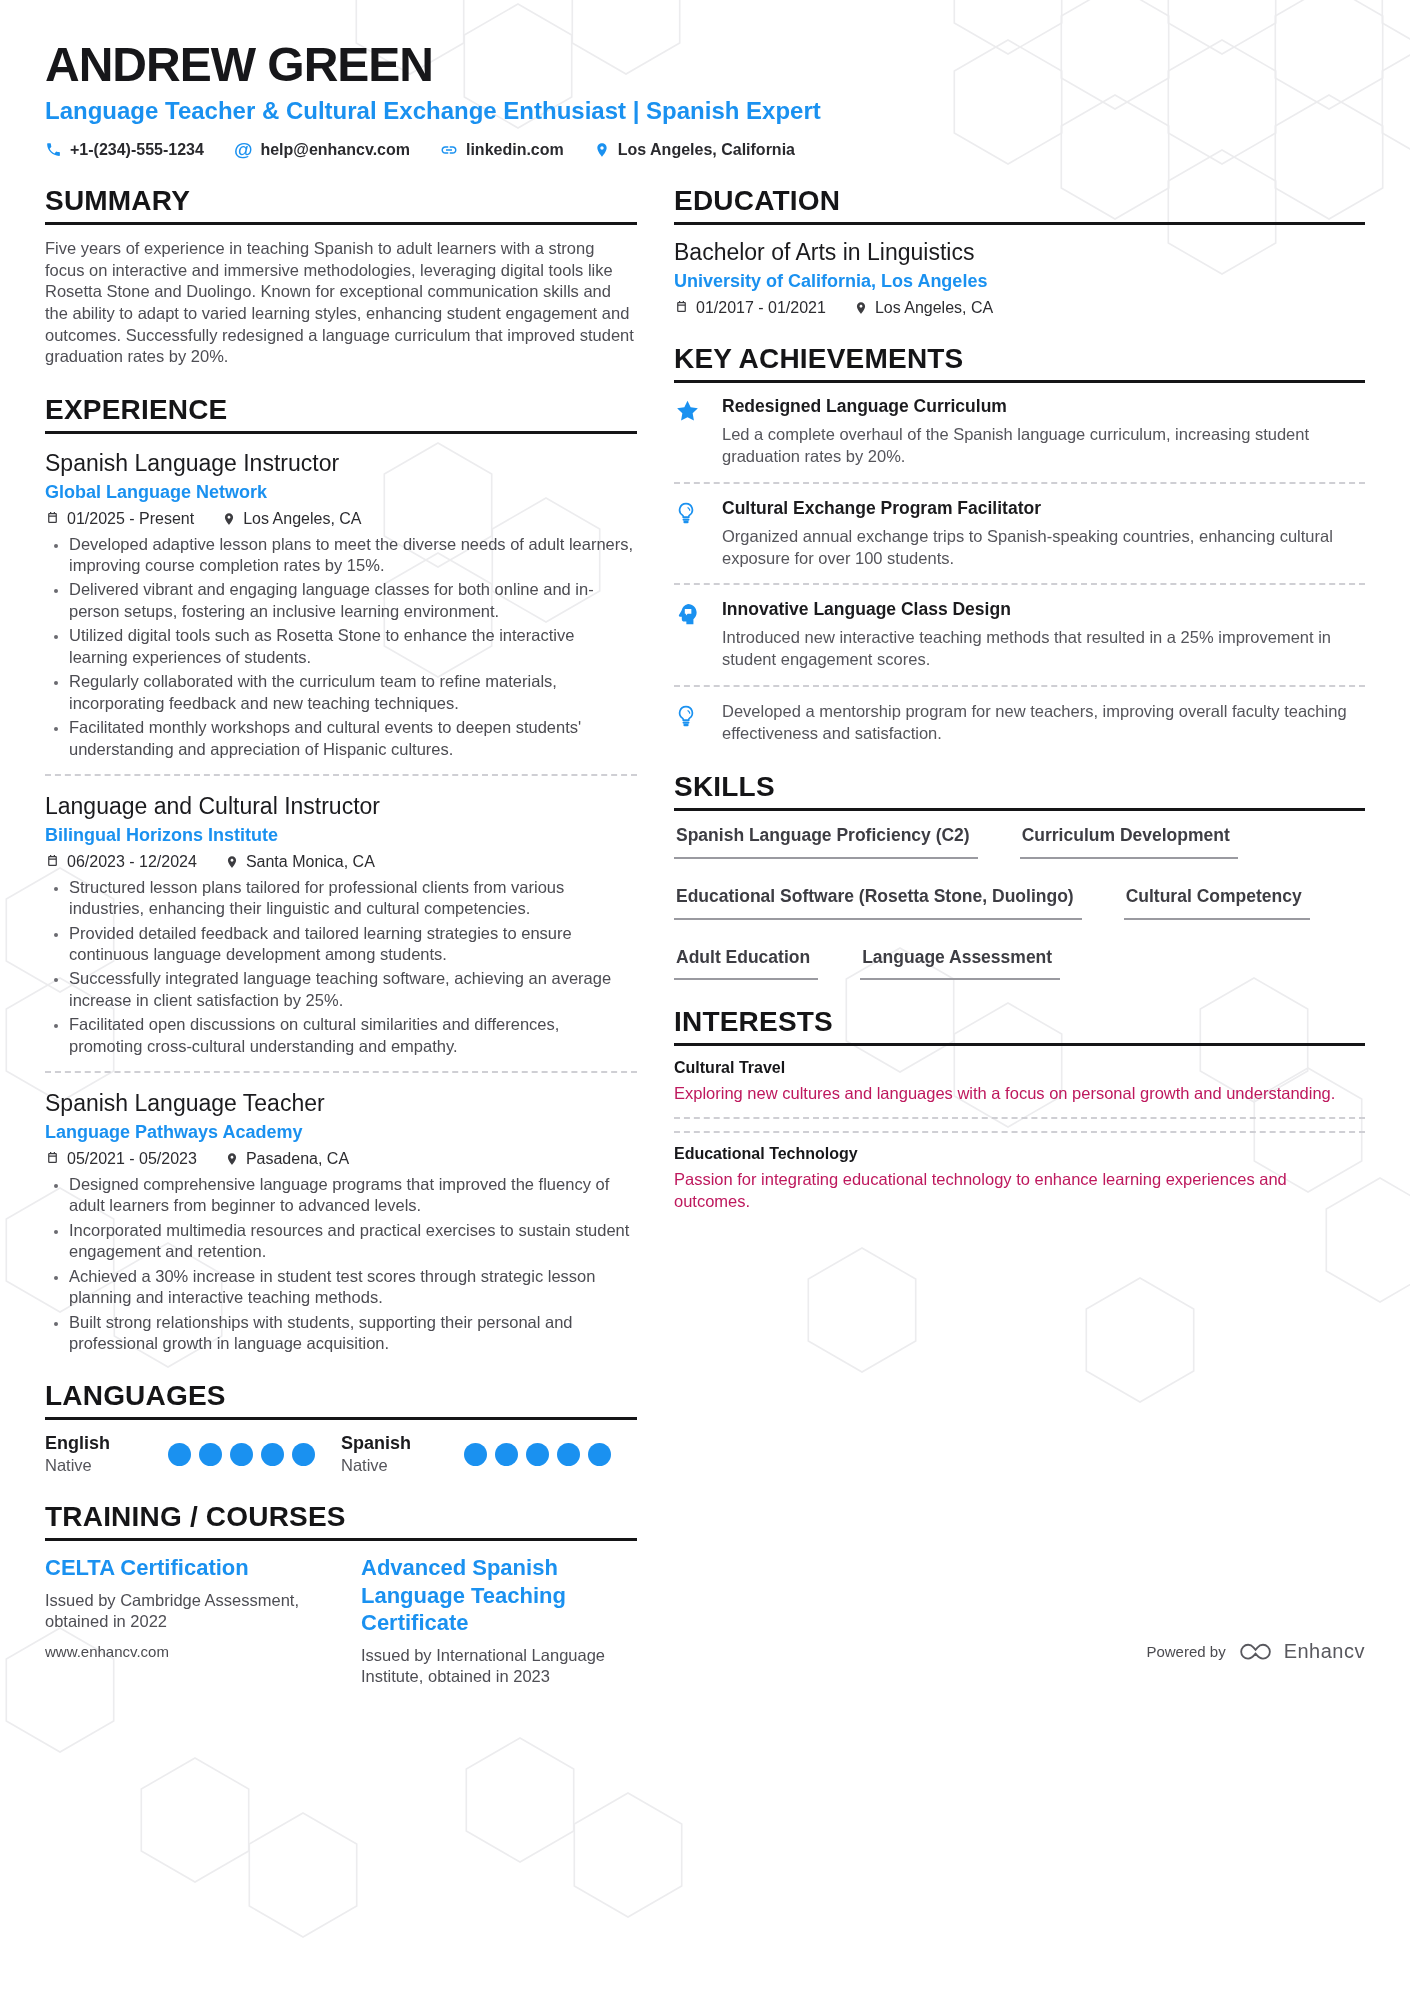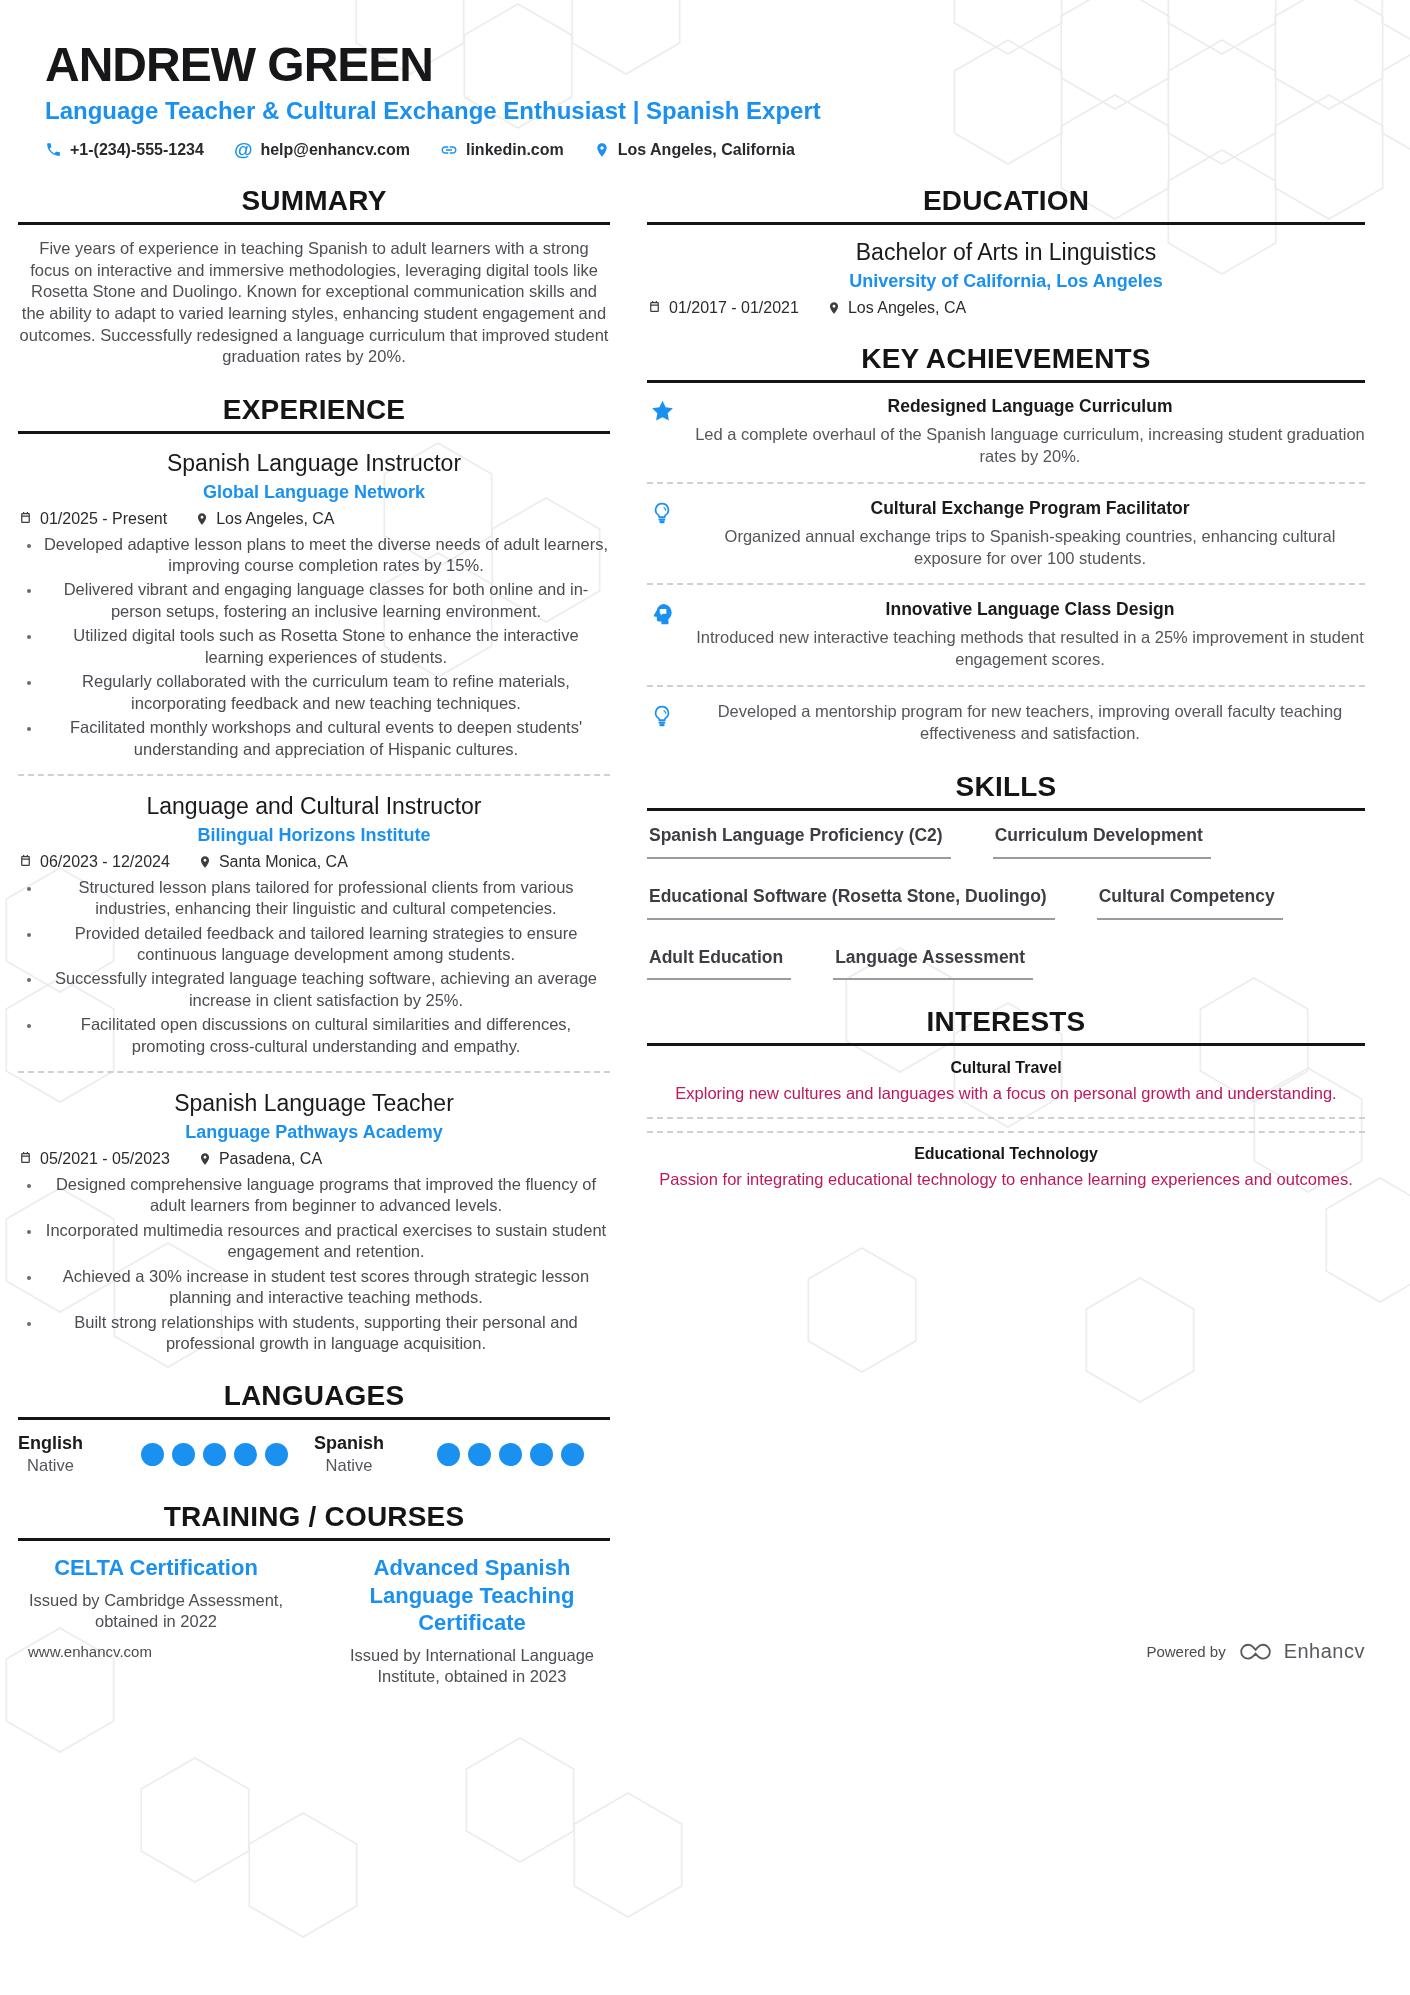--- a/index.html
+++ b/index.html
@@ -15,21 +15,21 @@
   
   .header{padding:40px 45px 0 45px;}
   .name{font-size:48px;font-weight:700;letter-spacing:-1px;color:#17171a;margin:0;line-height:1.05;}
   .role{font-size:24px;font-weight:700;color:#1a91f0;margin:7px 0 0 0;line-height:1.2;}
   .contacts{display:flex;align-items:center;gap:30px;margin-top:14px;}
   .contact{display:flex;align-items:center;gap:8px;font-size:16px;font-weight:700;color:#2a2a2e;}
   .contact .cicon{display:flex;align-items:center;color:#1a91f0;}
   .contact .at{font-size:19px;font-weight:700;color:#1a91f0;line-height:1;}
 
   
-  .columns{display:flex;gap:37px;padding:26px 45px 0 18px;align-items:flex-start;text-align:center;}
+  .columns{display:flex;gap:37px;padding:26px 45px 0 45px;align-items:flex-start;}
   .col-left{width:592px;flex:none;}
   .col-right{flex:1;min-width:0;}
 
   .section{margin-bottom:26px;}
   .sec-h{
     font-size:28px;font-weight:700;color:#151517;letter-spacing:.2px;
     margin:0 0 13px 0;padding-bottom:5px;border-bottom:3.5px solid #151517;
   }
 
   .body-text{font-size:16.5px;line-height:1.31;color:#4e4e54;margin:0;}
@@ -72,21 +72,21 @@
     font-size:17.5px;font-weight:700;color:#3d3d43;
     padding:0 8px 10px 2px;border-bottom:2px solid #9a9aa0;max-width:620px;line-height:1.3;
   }
 
   
   .int-title{font-size:16px;font-weight:700;color:#17171a;margin:0 0 6px 0;}
   .int-desc{font-size:16.5px;color:#be185d;line-height:1.33;margin:0;}
   .int-dash{border:none;border-top:2px dashed #cfcfd4;margin:12px 0;}
 
   
-  .footer{position:absolute;left:28px;right:45px;bottom:50px;display:flex;align-items:center;justify-content:space-between;z-index:1;}
+  .footer{position:absolute;left:45px;right:45px;bottom:50px;display:flex;align-items:center;justify-content:space-between;z-index:1;}
   .site{font-size:15px;color:#4b4b50;}
   .powered{display:flex;align-items:center;gap:12px;color:#4b4b50;}
   .powered .pb{font-size:15px;}
   .brand{font-size:20px;letter-spacing:.5px;color:#58585e;font-weight:400;}
 </style>
 </head>
 <body>
 
 <svg class="hexbg" width="1410" height="1995" viewBox="0 0 1410 1995">
   <defs>

